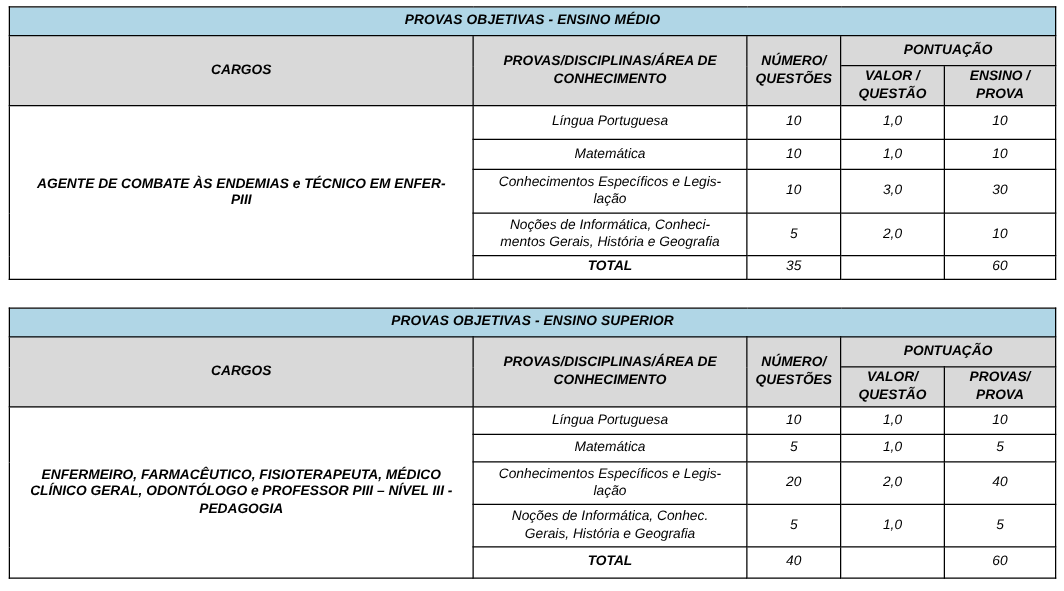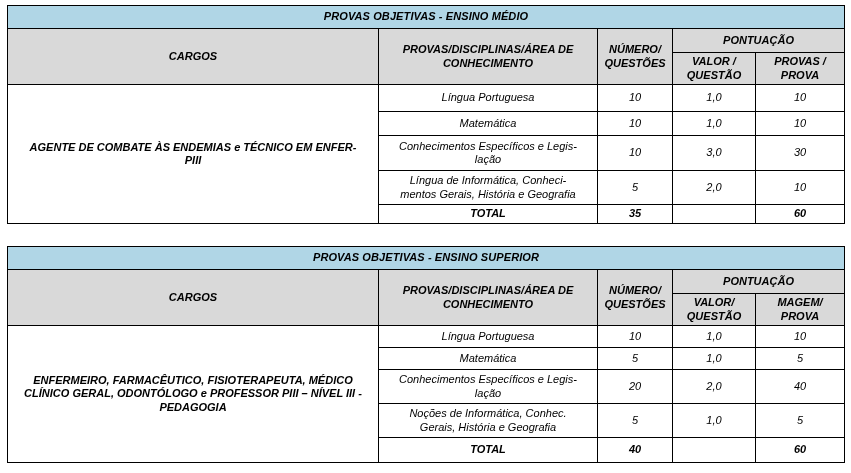--- a/index.html
+++ b/index.html
@@ -71,21 +71,21 @@
   .disc-cell {
     padding: 2px 4px;
     line-height: 1.25;
   }
   .num-cell { font-size: 10.5px; }
   .total-label {
     font-weight: bold;
     font-size: 11px;
   }
   .total-val {
-    font-weight: bold;
+    font-weight: normal;
     font-size: 11px;
   }
 
   
   col.c-cargos   { width: 371px; }
   col.c-disc     { width: 219px; }
   col.c-num      { width: 75px; }
   col.c-valor    { width: 83px; }
   col.c-pontos   { width: 89px; }
 
@@ -132,21 +132,21 @@
           <span>QUESTÕES</span>
         </td>
         <td class="hdr" colspan="2">PONTUAÇÃO</td>
       </tr>
       <tr class="hrow-b">
         <td class="hdr">
           <span>VALOR /</span><br>
           <span>QUESTÃO</span>
         </td>
         <td class="hdr">
-          <span>PROVAS /</span><br>
+          <span>ENSINO /</span><br>
           <span>PROVA</span>
         </td>
       </tr>
 
       <tr class="r-lp">
         <td class="cargo-cell" rowspan="5">
           <span>AGENTE DE COMBATE ÀS ENDEMIAS e TÉCNICO EM ENFER-</span><br>
           <span>PIII</span>
         </td>
         <td class="disc-cell">
@@ -171,21 +171,21 @@
           <span>Conhecimentos Específicos e Legis-</span><br>
           <span>lação</span>
         </td>
         <td class="num-cell">10</td>
         <td class="num-cell">3,0</td>
         <td class="num-cell">30</td>
       </tr>
 
       <tr class="r-ni">
         <td class="disc-cell">
-          <span>Língua de Informática, Conheci-</span><br>
+          <span>Noções de Informática, Conheci-</span><br>
           <span>mentos Gerais, História e Geografia</span>
         </td>
         <td class="num-cell">5</td>
         <td class="num-cell">2,0</td>
         <td class="num-cell">10</td>
       </tr>
 
       <tr class="r-tot">
         <td class="total-label">TOTAL</td>
         <td class="total-val">35</td>
@@ -218,21 +218,21 @@
           <span>QUESTÕES</span>
         </td>
         <td class="hdr" colspan="2">PONTUAÇÃO</td>
       </tr>
       <tr class="hrow-b">
         <td class="hdr">
           <span>VALOR/</span><br>
           <span>QUESTÃO</span>
         </td>
         <td class="hdr">
-          <span>MAGEM/</span><br>
+          <span>PROVAS/</span><br>
           <span>PROVA</span>
         </td>
       </tr>
 
       <tr class="r2-lp">
         <td class="cargo-cell" rowspan="5">
           <span>ENFERMEIRO, FARMACÊUTICO, FISIOTERAPEUTA, MÉDICO</span><br>
           <span>CLÍNICO GERAL, ODONTÓLOGO e PROFESSOR PIII – NÍVEL III -</span><br>
           <span>PEDAGOGIA</span>
         </td>

